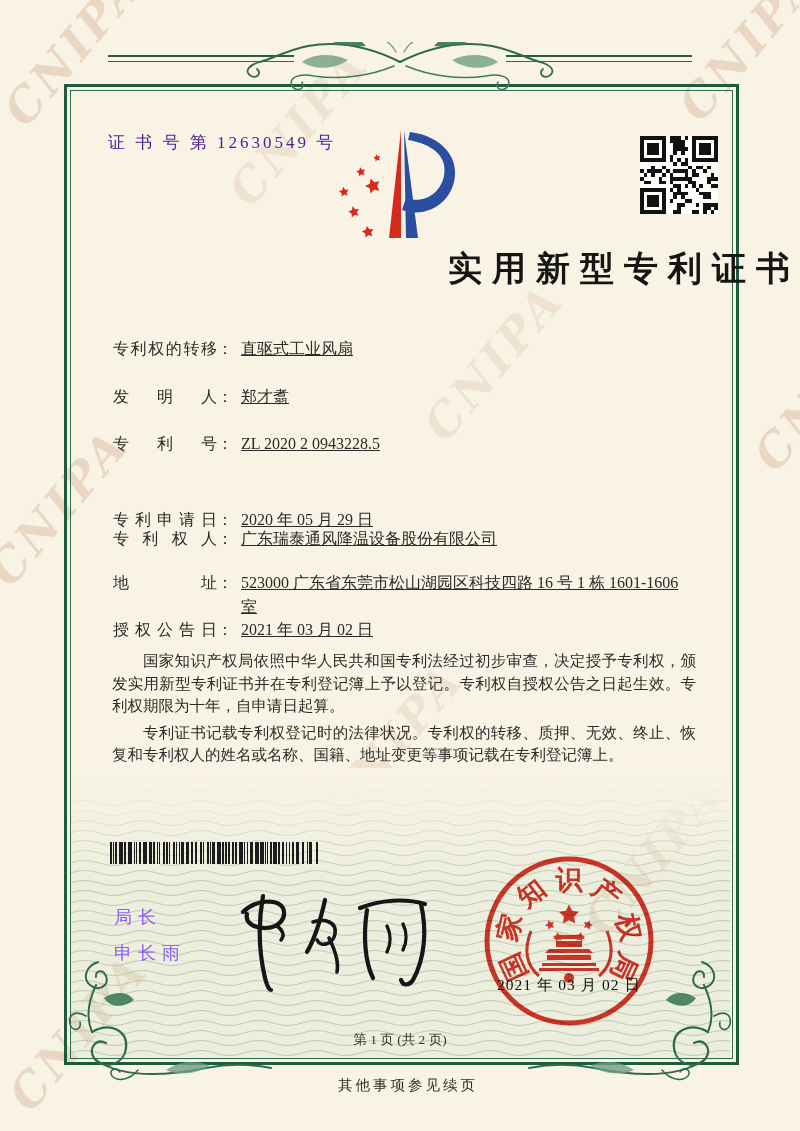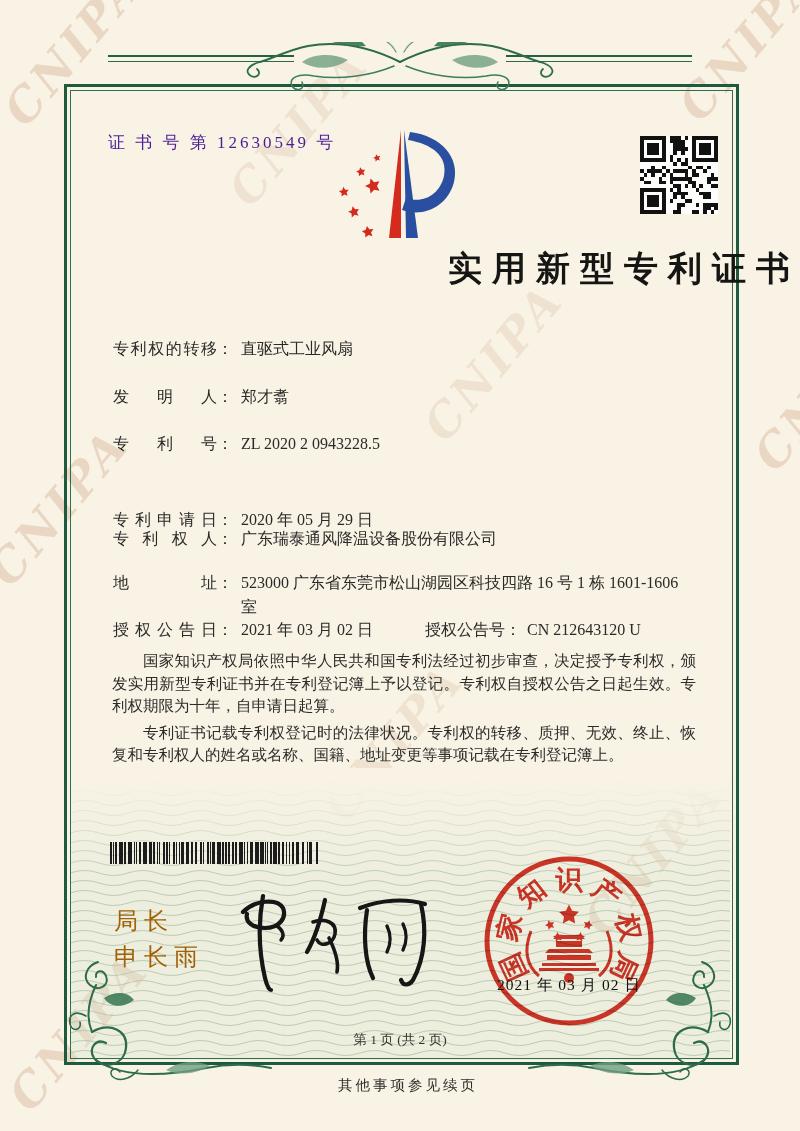--- a/index.html
+++ b/index.html
@@ -29,33 +29,33 @@
   .tl-r{left:506px;width:186px;}
   
   .certno{left:108px;top:131px;font-size:17px;letter-spacing:3px;z-index:2;color:#4c1d95;}
   .title{left:0;right:0;top:246px;text-align:right;font-size:34px;font-weight:bold;
     letter-spacing:10px;padding-left:10px;z-index:2;color:#151513;}
   .frow{left:113px;width:584px;font-size:16px;z-index:2;line-height:24px;color:#2a2a28;}
   .r1{top:337px;} .r2{top:385px;} .r3{top:432px;} .r4{top:508px;}
   .r5{top:527px;} .r6{top:571px;} .r7{top:618px;}
   .flabel{display:inline-block;width:104px;text-align:justify;text-align-last:justify;vertical-align:top;}
   .fcolon{vertical-align:top;}
-  .fvalue{display:inline-block;margin-left:8px;vertical-align:top;max-width:455px;}
+  .fvalue{display:inline-block;margin-left:8px;vertical-align:top;max-width:455px;text-decoration:underline;}
   .grant2{position:absolute;left:312px;top:0;}
   .paras{left:112px;width:584px;top:650px;z-index:2;font-size:15.5px;line-height:22.5px;
     text-align:justify;color:#2c2c2a;}
   .paras p{margin:0 0 4px 0;text-indent:2em;}
   
   .waves{left:70px;top:768px;z-index:0;}
   .wavefade{left:70px;top:768px;width:660px;height:110px;z-index:0;
     background:linear-gradient(#f8f3e5 10%,rgba(248,243,229,0) 100%);}
   
   .barcode{left:110px;top:842px;z-index:2;}
   .officer{left:114px;z-index:2;font-family:"Liberation Sans","DejaVu Sans",sans-serif;
-    font-size:24px;letter-spacing:6px;color:#a16207;}
+    font-size:18px;letter-spacing:6px;color:#8b5cf6;}
   .officer.t{top:905px;} .officer.n{top:941px;}
   .sig{left:225px;top:878px;z-index:2;}
   .seal{left:481px;top:853px;z-index:3;opacity:0.93;mix-blend-mode:multiply;}
   .sealdate{left:486px;top:975px;width:166px;text-align:center;font-size:15.5px;
     color:#111;z-index:4;letter-spacing:1px;}
   .pageinfo{left:0;right:0;top:1031px;text-align:center;font-size:13.5px;z-index:2;color:#33332f;}
   .contnote{left:16px;right:0;top:1076px;text-align:center;font-size:14.5px;letter-spacing:3px;z-index:2;color:#2e2e2a;}
   .ornament{left:240px;top:42px;z-index:2;}
   .flourish{z-index:2;}
   .fl-l{left:46px;top:958px;}
@@ -176,23 +176,20 @@
   <span class="flabel">专利申请日</span><span class="fcolon">：</span><span class="fvalue">2020 年 05 月 29 日</span>
 </div>
 <div class="abs frow r5">
   <span class="flabel">专利权人</span><span class="fcolon">：</span><span class="fvalue">广东瑞泰通风降温设备股份有限公司</span>
 </div>
 <div class="abs frow r6">
   <span class="flabel">地址</span><span class="fcolon">：</span><span class="fvalue">523000 广东省东莞市松山湖园区科技四路 16 号 1 栋 1601-1606 室</span>
 </div>
 <div class="abs frow r7">
   <span class="flabel">授权公告日</span><span class="fcolon">：</span><span class="fvalue">2021 年 03 月 02 日</span>
-  <span class="grant2">
-    <span>授权公告号</span><span>：</span><span style="margin-left:6px;">CN 212643120 U</span>
-  </span>
 </div>
 
 <div class="abs paras">
   <p>国家知识产权局依照中华人民共和国专利法经过初步审查，决定授予专利权，颁发实用新型专利证书并在专利登记簿上予以登记。专利权自授权公告之日起生效。专利权期限为十年，自申请日起算。</p>
   <p>专利证书记载专利权登记时的法律状况。专利权的转移、质押、无效、终止、恢复和专利权人的姓名或名称、国籍、地址变更等事项记载在专利登记簿上。</p>
 </div>
 
 <svg class="abs barcode" width="212" height="22" viewBox="0 0 212 22">
   <path id="bar-path" d="M0 0h2v22h-2zM3 0h1v22h-1zM5 0h2v22h-2zM9 0h4v22h-4zM14 0h2v22h-2zM18 0h4v22h-4zM24 0h1v22h-1zM26 0h1v22h-1zM29 0h2v22h-2zM33 0h4v22h-4zM39 0h3v22h-3zM43 0h2v22h-2zM47 0h1v22h-1zM49 0h1v22h-1zM53 0h2v22h-2zM56 0h2v22h-2zM59 0h1v22h-1zM63 0h2v22h-2zM66 0h1v22h-1zM69 0h1v22h-1zM71 0h3v22h-3zM76 0h3v22h-3zM81 0h2v22h-2zM85 0h2v22h-2zM90 0h2v22h-2zM93 0h1v22h-1zM97 0h2v22h-2zM100 0h1v22h-1zM102 0h3v22h-3zM107 0h4v22h-4zM112 0h2v22h-2zM115 0h2v22h-2zM118 0h2v22h-2zM122 0h2v22h-2zM125 0h2v22h-2zM129 0h4v22h-4zM134 0h1v22h-1zM137 0h1v22h-1zM140 0h3v22h-3zM145 0h4v22h-4zM150 0h4v22h-4zM155 0h1v22h-1zM157 0h1v22h-1zM160 0h2v22h-2zM163 0h4v22h-4zM168 0h2v22h-2zM172 0h2v22h-2zM176 0h1v22h-1zM179 0h1v22h-1zM182 0h2v22h-2zM186 0h3v22h-3zM192 0h2v22h-2zM197 0h1v22h-1zM199 0h3v22h-3zM206 0h2v22h-2z" fill="#1c1c1c"></path>
 </svg>

